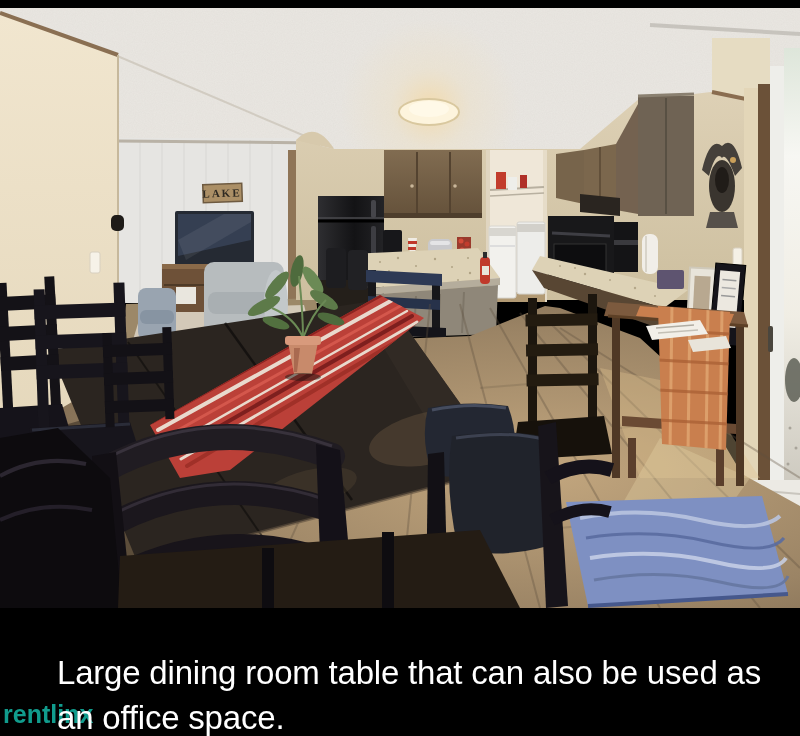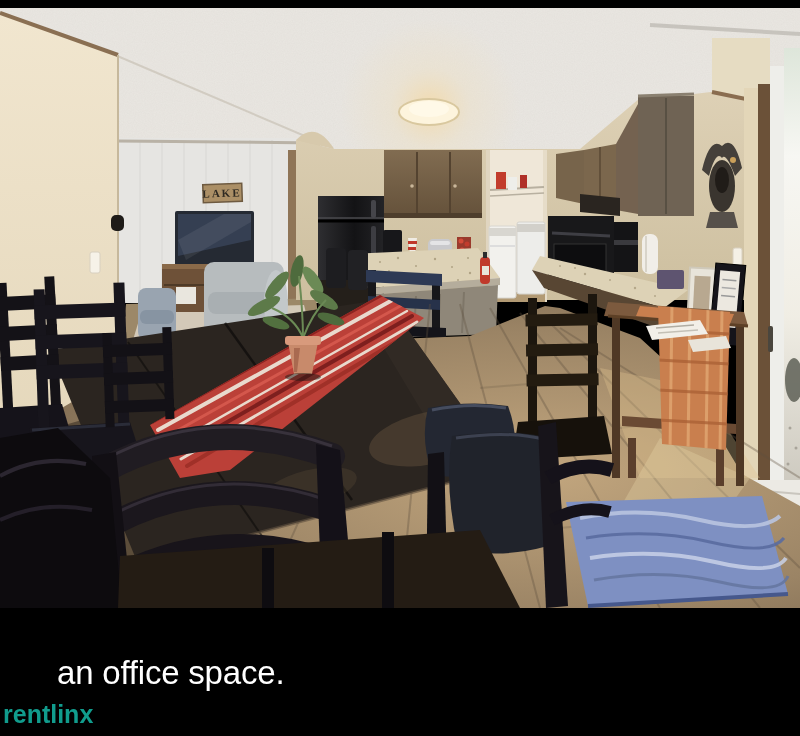--- a/index.html
+++ b/index.html
@@ -525,14 +525,15 @@
     <polygon points="120,548 480,522 520,600 118,600" fill="#241c14"></polygon>
     <rect x="262" y="540" width="12" height="60" fill="#0e0c10"></rect>
     <rect x="382" y="524" width="12" height="76" fill="#0e0c10"></rect>
   </g>
 </svg>
 </div>
 
 <div class="watermark">rentlinx</div>
 
 <div class="caption">
+  <div>Large dining room table that can also be used as</div>
   <div>an office space.</div>
 </div>
 
 </body></html>

